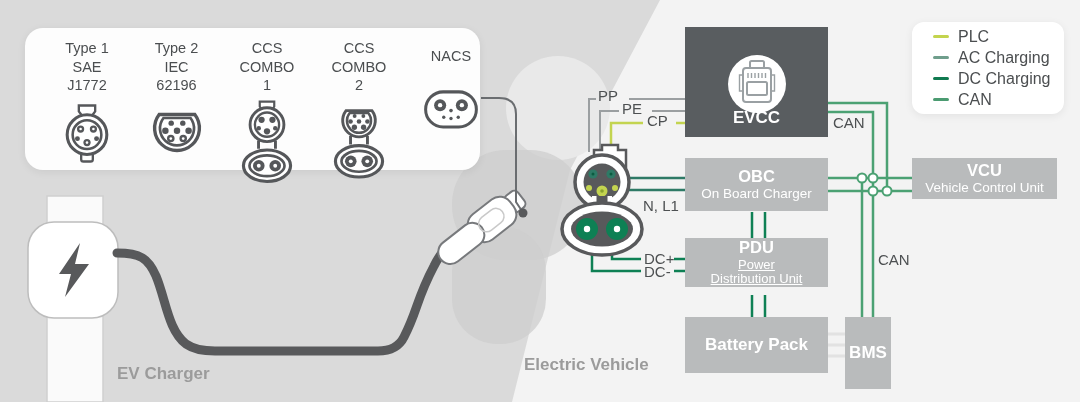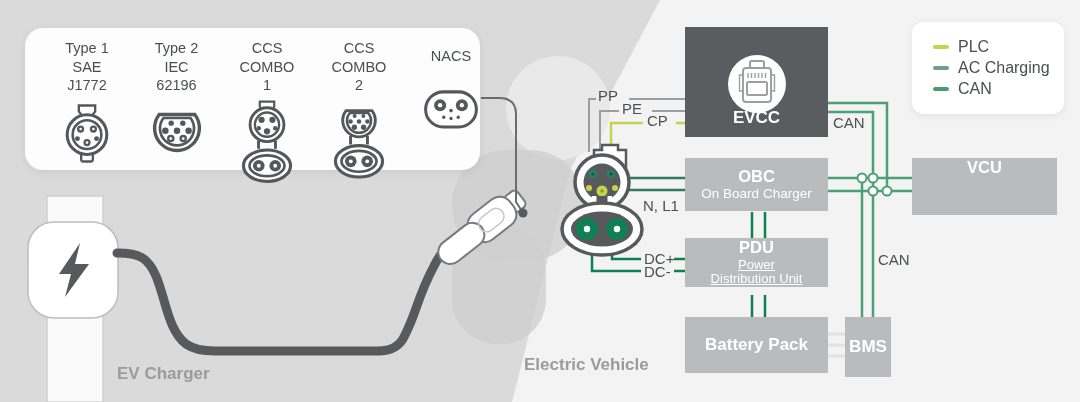--- a/index.html
+++ b/index.html
@@ -227,20 +227,24 @@
   <div class="legend-panel panel" style="border-radius:12px;">
     <div class="lrow">
       <span class="dash" style="background-color: rgb(195, 212, 78);"></span>
       <span class="llabel">PLC</span>
     </div>
     <div class="lrow">
       <span class="dash" style="background-color: rgb(111, 158, 140);"></span>
       <span class="llabel">AC Charging</span>
     </div>
     <div class="lrow">
+      <span class="dash" style="background-color: rgb(16, 122, 80);"></span>
+      <span class="llabel">DC Charging</span>
+    </div>
+    <div class="lrow">
       <span class="dash" style="background-color: rgb(75, 155, 113);"></span>
       <span class="llabel">CAN</span>
     </div>
   </div>
 
   <div class="box" style="left: 685px; top: 27px; width: 143px; height: 110px; background-color: rgb(89, 93, 96);">
     <svg width="62" height="62" viewBox="-31 -31 62 62" style="margin:4px auto 0;">
       <circle r="29" fill="#ffffff"></circle>
       <g fill="none" stroke="#9aa0a3" stroke-width="2">
         <rect x="-14" y="-16" width="28" height="34" rx="3"></rect>
@@ -251,35 +255,36 @@
       <path d="M-14,-9 h-3.5 v16 h3.5 M14,-9 h3.5 v16 h-3.5" fill="none" stroke="#9aa0a3" stroke-width="1.4"></path>
     </svg>
     <div class="evcc-title">EVCC</div>
   </div>
 
   <div class="box" style="left: 685px; top: 158px; width: 143px; height: 53px; background-color: rgb(185, 187, 188);">
     <div class="t">OBC</div>
     <div class="s">On Board Charger</div>
   </div>
 
-  <div class="box" style="left: 912px; top: 158px; width: 145px; height: 57px; background-color: rgb(185, 187, 188); justify-content: space-between;">
+  <div class="box" style="left: 912px; top: 158px; width: 145px; height: 41px; background-color: rgb(185, 187, 188);">
     <div class="t">VCU</div>
+    <div class="s">Vehicle Control Unit</div>
   </div>
 
   <div class="box" style="left: 685px; top: 238px; width: 143px; height: 49px; background-color: rgb(185, 187, 188);">
     <div class="t">PDU</div>
     <div class="s2">Power</div>
     <div class="s2">Distribution Unit</div>
   </div>
 
   <div class="box" style="left: 685px; top: 317px; width: 143px; height: 56px; background-color: rgb(185, 187, 188);">
     <div class="t2">Battery Pack</div>
   </div>
 
-  <div class="box" style="left: 845px; top: 317px; width: 46px; height: 60px; background-color: rgb(185, 187, 188);">
+  <div class="box" style="left: 845px; top: 317px; width: 46px; height: 72px; background-color: rgb(185, 187, 188);">
     <div class="t2">BMS</div>
   </div>
 
   <div class="wlabel" style="left:598px;top:87px;">PP</div>
   <div class="wlabel" style="left:622px;top:100px;">PE</div>
   <div class="wlabel" style="left:647px;top:112px;">CP</div>
   <div class="wlabel" style="left:643px;top:197px;">N, L1</div>
   <div class="wlabel" style="left:644px;top:250px;">DC+</div>
   <div class="wlabel" style="left:644px;top:263px;">DC-</div>
   <div class="wlabel" style="left:833px;top:114px;">CAN</div>

